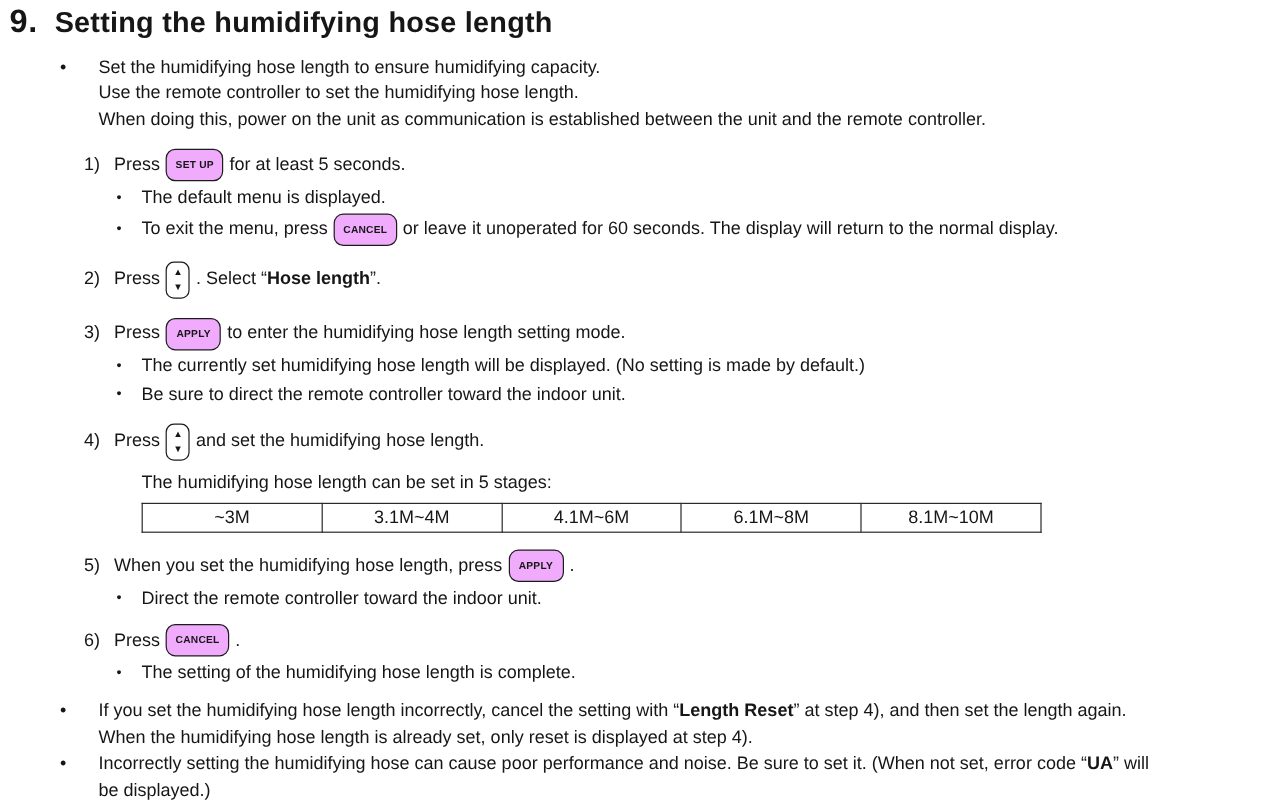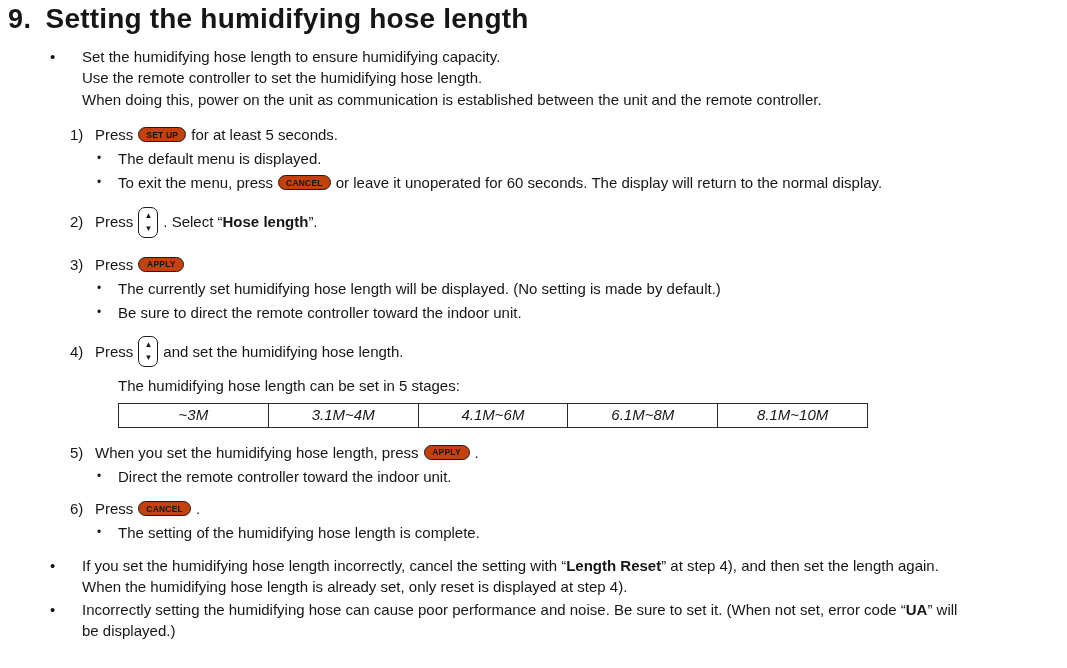--- a/index.html
+++ b/index.html
@@ -10,64 +10,64 @@
     font-family: "Liberation Sans", sans-serif;
     font-size: 15px;
     line-height: 21.5px;
     overflow: hidden;
   }
   .page { width: 1067px; height: 668px; padding: 8px 0 0 8px; }
 
   
   .heading { display: flex; align-items: baseline; }
   .h-num { font-size: 27px; font-weight: bold; letter-spacing: 0.5px; }
-  .h-title { font-size: 28px; font-weight: bold; margin-left: 14px; letter-spacing: 0.2px; }
+  .h-title { font-size: 24px; font-weight: bold; margin-left: 14px; letter-spacing: 0.2px; }
 
   
   .l1-item { display: flex; margin-left: 42px; margin-top: 15px; gap: 12px; }
   .l1-item .marker { width: 20px; flex: 0 0 20px; }
   .l1-item .txt { white-space: nowrap; }
 
   
   .step { display: flex; align-items: center; margin-left: 62px; white-space: nowrap; }
   .step .step-num { width: 25px; flex: 0 0 25px; }
   .step .step-body { display: inline-flex; align-items: center; }
 
   
   .l2-item { display: flex; align-items: center; margin-left: 89px; margin-top: 2.5px; white-space: nowrap; }
   .l2-item .marker { width: 21px; flex: 0 0 21px; font-size: 12px; }
 
   .marker::before { content: "\2022"; }
 
   
   .rc-btn {
     display: inline-flex; align-items: center; justify-content: center;
-    min-width: 46px; height: 15px; padding: 1px 7px 0 7px;
+    min-width: 46px; height: 27px; padding: 1px 7px 0 7px;
     border: 1.6px solid #1c1c1c; border-radius: 8px;
     font-size: 8.5px; font-weight: 600; letter-spacing: 0.2px;
-    margin: 0 5px; background: #c2410c; flex: 0 0 auto;
+    margin: 0 5px; background: #f0abfc; flex: 0 0 auto;
   }
   
   .rc-updown {
     display: inline-flex; flex-direction: column; align-items: center; justify-content: space-between;
     width: 20px; height: 31px; padding: 4px 0;
     border: 1.6px solid #1c1c1c; border-radius: 7px;
     font-size: 8px; line-height: 1; margin: 0 5px; background: #fff; flex: 0 0 auto;
   }
 
   .indent-txt { margin-left: 110px; margin-top: 8px; }
 
   
   .stage-table {
     margin-left: 110px; margin-top: 6px;
     border-collapse: collapse; table-layout: fixed; width: 750px;
   }
   .stage-table td {
     border: 1.5px solid #2a2a2a; text-align: center;
-    height: 24px; padding: 0; font-size: 15px; font-style: italic;
+    height: 24px; padding: 0; font-size: 15px;
   }
 
   
   .mt-intro   { margin-top: 15px; }
   .mt-step1   { margin-top: 14px; }
   .mt-step2   { margin-top: 13px; }
   .mt-step3   { margin-top: 16px; }
   .mt-step4   { margin-top: 13px; }
   .mt-step5   { margin-top: 14px; }
   .mt-step6   { margin-top: 11px; }
@@ -126,20 +126,21 @@
         <b>Hose length</b>
         <span>”.</span>
     </span>
   </div>
 
   <div class="step mt-step3">
     <span class="step-num">3)</span>
     <span class="step-body">
       <span>Press</span>
         <span class="rc-btn">APPLY</span>
+        <span>to enter the humidifying hose length setting mode.</span>
     </span>
   </div>
   <div class="l2-item">
     <span class="marker"></span>
     <span>The currently set humidifying hose length will be displayed. (No setting is made by default.)</span>
   </div>
   <div class="l2-item">
     <span class="marker"></span>
     <span>Be sure to direct the remote controller toward the indoor unit.</span>
   </div>

